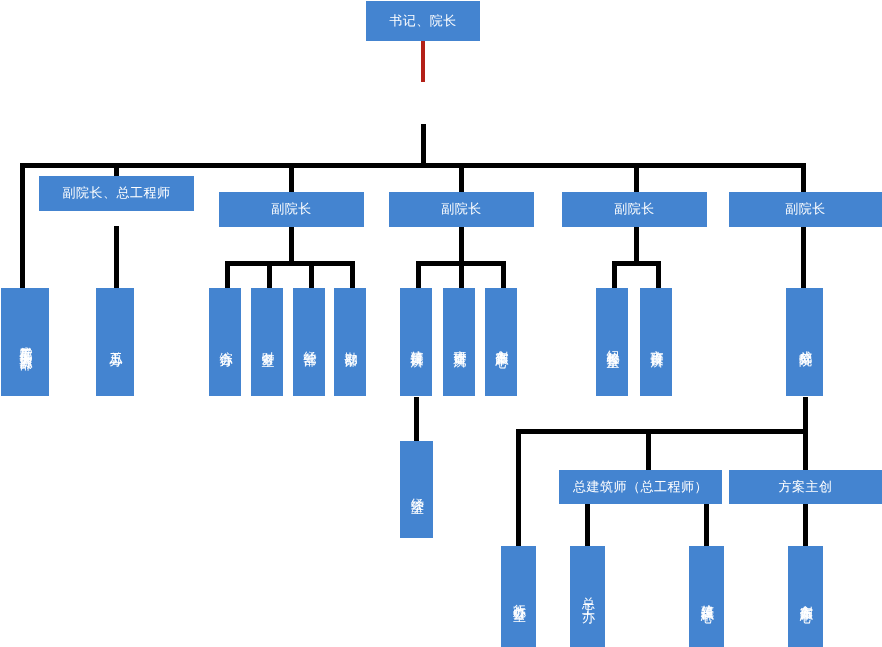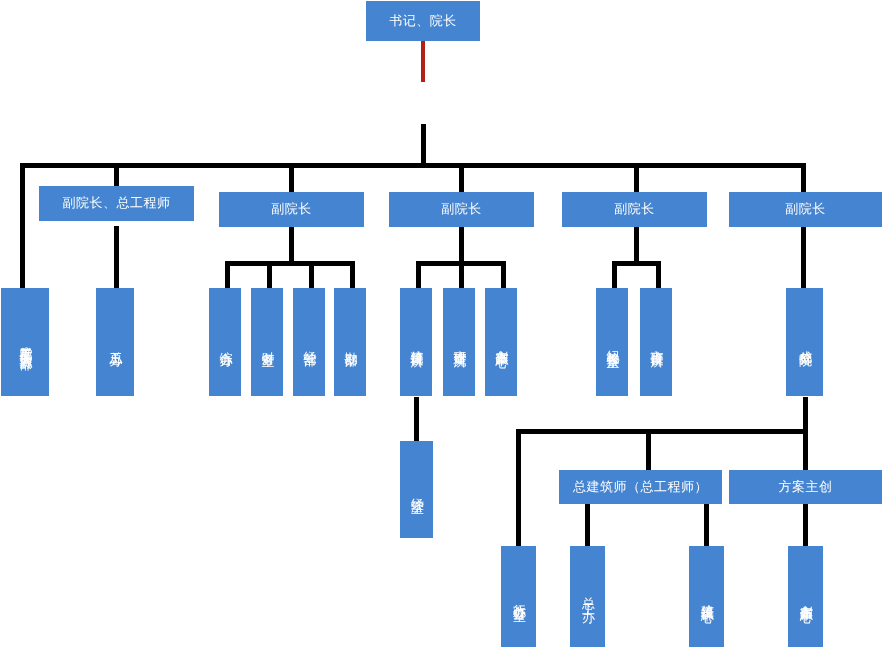--- a/index.html
+++ b/index.html
@@ -104,21 +104,21 @@
   <div class="ln" style="left:585px;top:504px;width:5px;height:43px;"></div>
   <div class="ln" style="left:704px;top:504px;width:5px;height:43px;"></div>
 
   <div class="ln" style="left:803px;top:504px;width:5px;height:43px;"></div>
 
   <div class="node" style="left:366px;top:1px;width:114px;height:40px;">
     <span>书记、院长</span>
   </div>
 
 
-  <div class="node" style="left:39px;top:186px;width:155px;height:35px;">
+  <div class="node" style="left:39px;top:176px;width:155px;height:35px;">
     <span>副院长、总工程师</span>
   </div>
   <div class="node" style="left:219px;top:192px;width:145px;height:35px;">
     <span>副院长</span>
   </div>
   <div class="node" style="left:389px;top:192px;width:145px;height:35px;">
     <span>副院长</span>
   </div>
   <div class="node" style="left:562px;top:192px;width:145px;height:35px;">
     <span>副院长</span>

